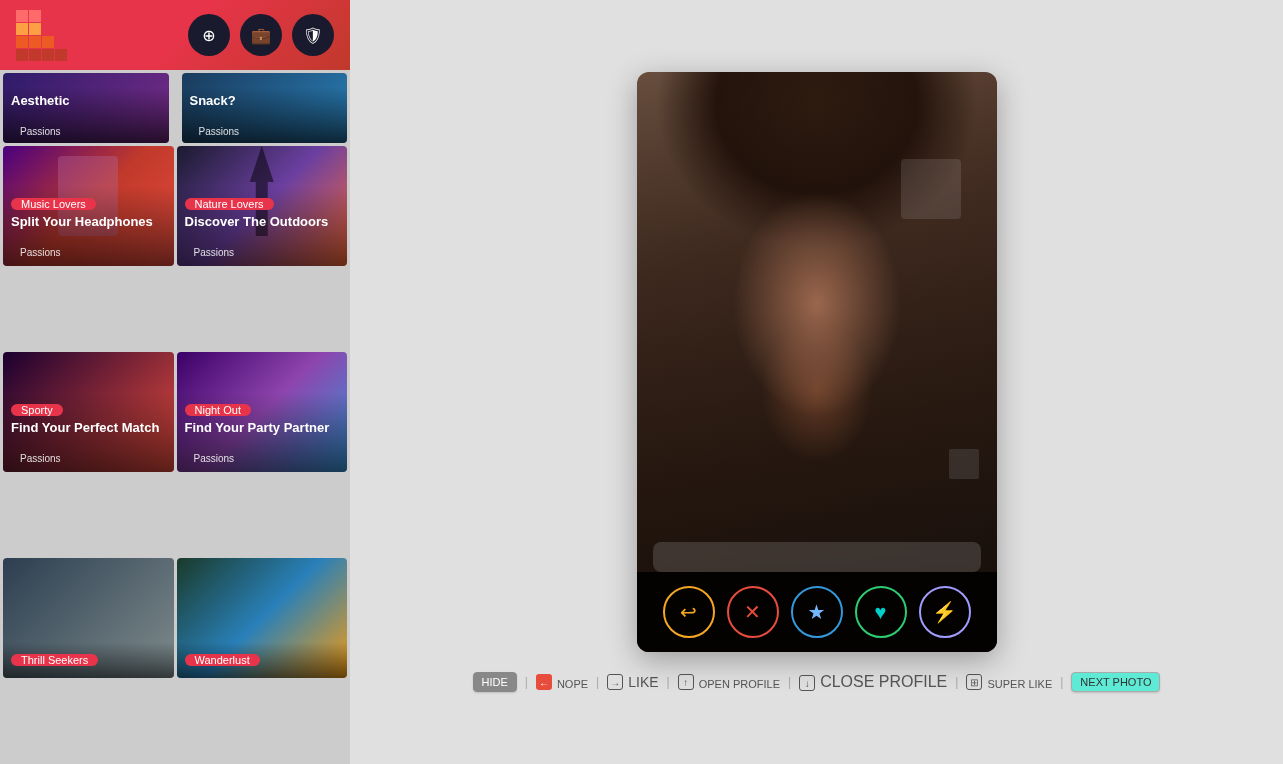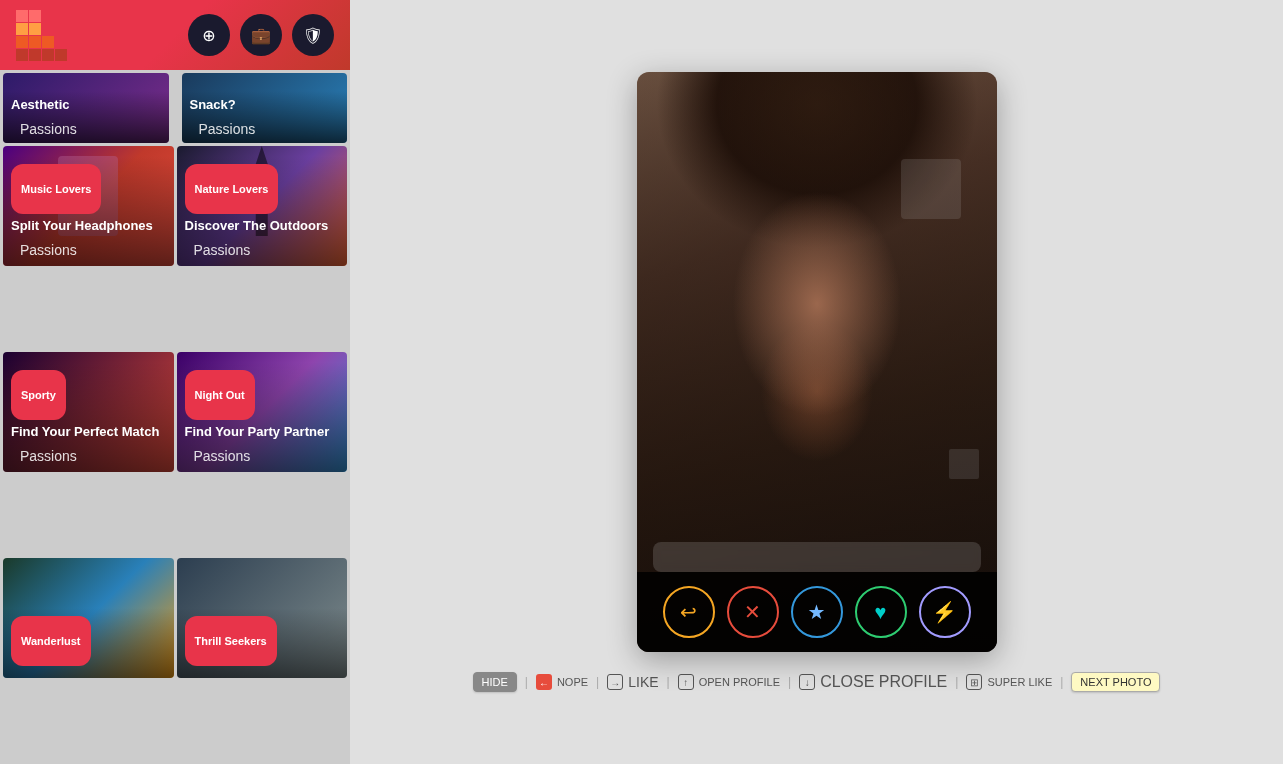--- a/index.html
+++ b/index.html
@@ -91,37 +91,37 @@
       right: 0;
       padding: 8px;
       background: linear-gradient(transparent, rgba(0,0,0,0.6));
     }
 
     .category-badge {
       display: inline-block;
       background: #e8344a;
       color: white;
       font-size: 11px;
-      font-weight: bold;
-      padding: 19px 10px;
+      font-weight: normal;
+      padding: 0 10px;
       border-radius: 12px;
       margin-bottom: 4px;
     }
 
     .card-title {
       color: white;
       font-size: 13px;
       font-weight: bold;
       line-height: 1.2;
     }
 
     .card-subtitle {
       color: rgba(255,255,255,0.85);
-      font-size: 14px;
-      margin-top: 8px;
+      font-size: 10px;
+      margin-top: 17px;
       padding-left: 9px;
     }
 
     
     .top-cards {
       display: grid;
       grid-template-columns: 1fr 1fr;
       gap: 13px;
       padding: 3px 3px 0 3px;
       background: #ccc;
@@ -233,28 +233,28 @@
       display: flex;
       align-items: center;
       gap: 8px;
       margin-top: 20px;
       flex-wrap: wrap;
       justify-content: center;
     }
 
     .shortcut-item {
       display: flex;
-      align-items: center;
+      align-items: flex-end;
       gap: 5px;
       font-size: 11px;
       color: #555;
     }
 
     .shortcut-key {
-      background: #fef9c3;
+      background: #5eead4;
       border: 1px solid #aaa;
       border-radius: 4px;
       padding: 3px 8px;
       font-size: 11px;
       color: #333;
       box-shadow: 0 1px 2px rgba(0,0,0,0.15);
     }
 
     .shortcut-key.hide-key {
       background: #888;
@@ -396,29 +396,29 @@
     </div>
 
     <div class="passion-card bg-nightout">
       <div class="card-content">
         <span class="category-badge">Night Out</span>
         <div class="card-title">Find Your Party Partner</div>
         <div class="card-subtitle">Passions</div>
       </div>
     </div>
 
+    <div class="passion-card bg-thrill">
+      <div class="card-content">
+        <span class="category-badge">Thrill Seekers</span>
+      </div>
+    </div>
+
     <div class="passion-card bg-wanderlust">
       <div class="card-content">
         <span class="category-badge">Wanderlust</span>
-      </div>
-    </div>
-
-    <div class="passion-card bg-thrill">
-      <div class="card-content">
-        <span class="category-badge">Thrill Seekers</span>
       </div>
     </div>
   </div>
 </div>
 
 <div class="right-panel">
 
   <div class="tinder-card-container">
     <div class="profile-photo">
 

